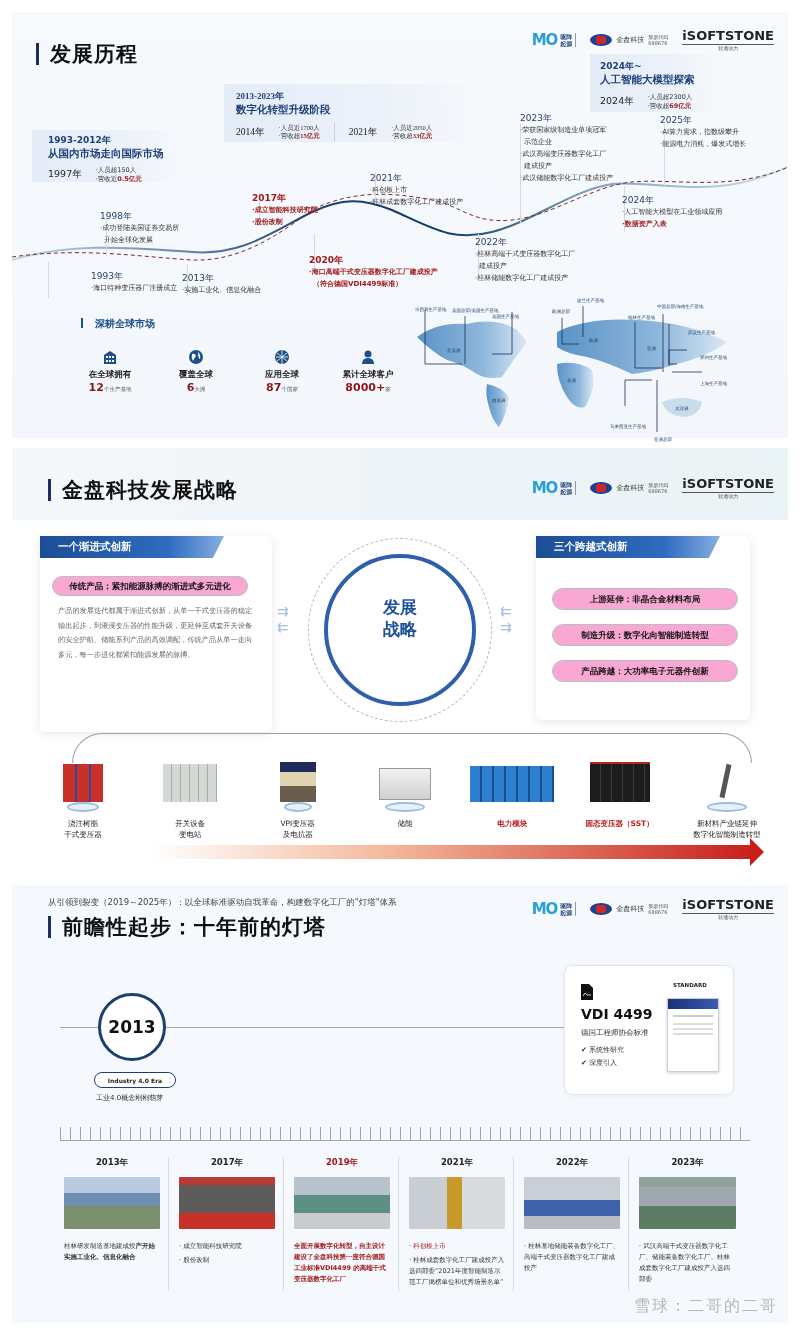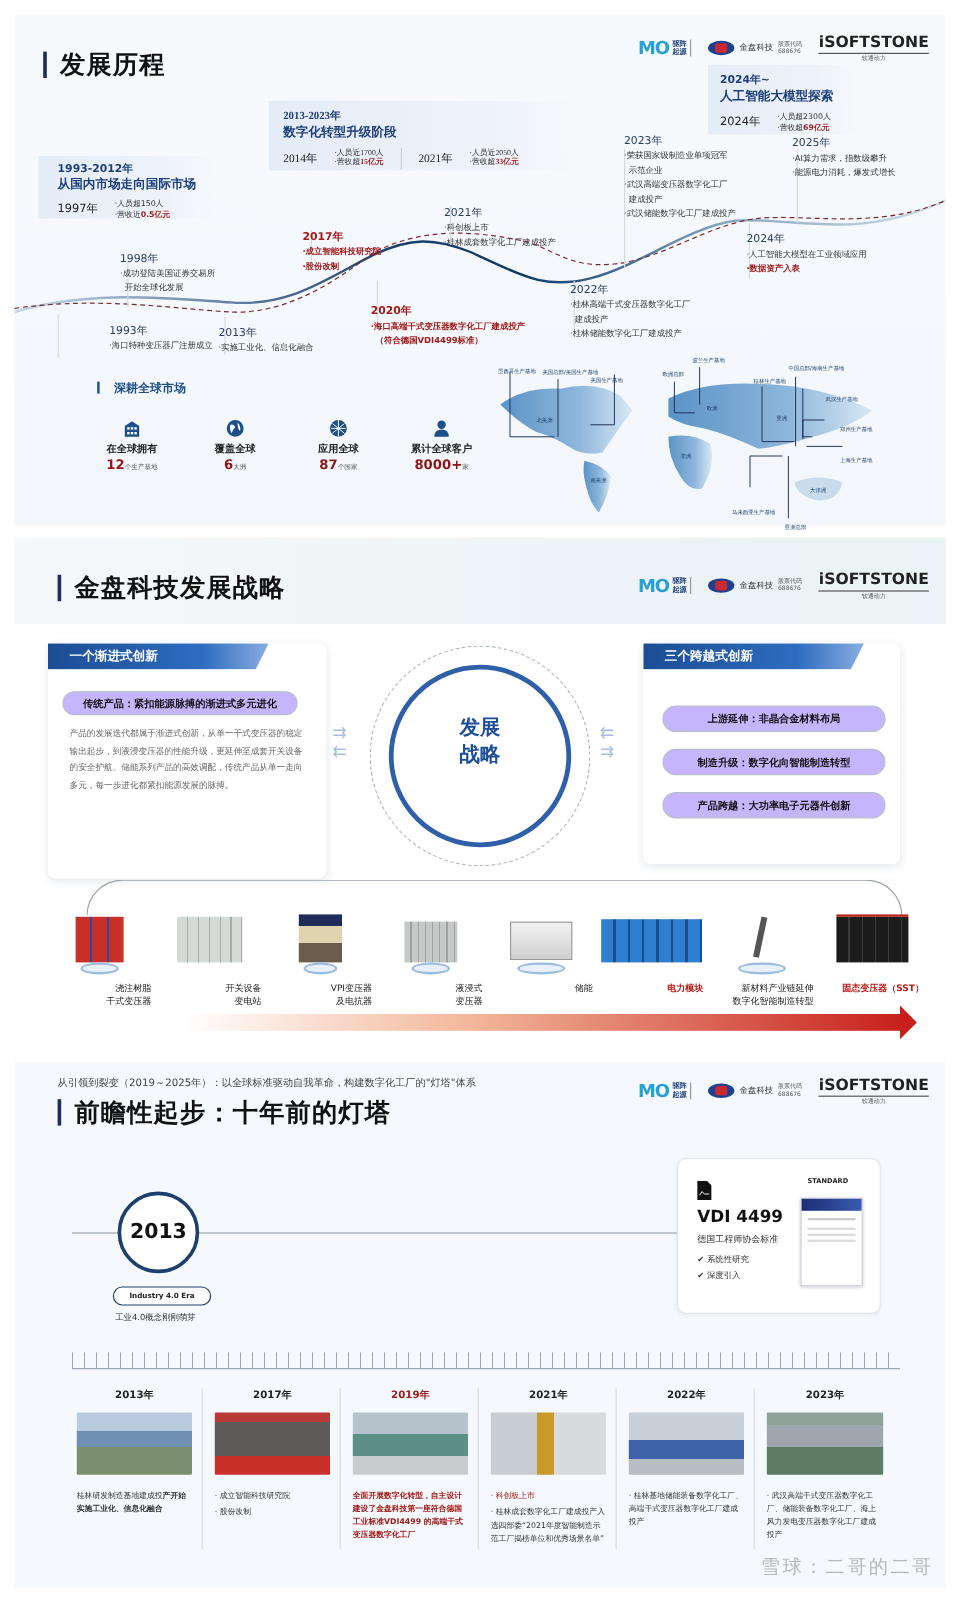--- a/index.html
+++ b/index.html
@@ -48,28 +48,28 @@
   .stat-item .lbl { font-size: 8.5px; font-weight: bold; color: #222; }
   .stat-item .num { font-size: 11px; font-weight: bold; color: #8e1616; }
   .stat-item .unit { font-size: 5.5px; color: #555; font-weight: normal; }
   .map { position: absolute; }
   .map-label { position: absolute; font-size: 4.5px; color: #1b3b66; white-space: nowrap; }
 
   
   .card { position: absolute; background: #fff; border-radius: 6px; box-shadow: 0 2px 8px rgba(30,60,110,0.12); }
   .banner { position: absolute; left: 0; top: 0; height: 22px; color: #fff; font-weight: bold; font-size: 10.5px; padding: 4px 0 0 18px;
             background: linear-gradient(90deg, #1c4d94 0%, #2f6cc0 70%, #88aee0 100%); clip-path: polygon(0 0, 100% 0, 94% 100%, 0 100%); }
-  .pill { position: absolute; border: 1px solid #b8bfc9; border-radius: 14px; font-size: 8.5px; font-weight: bold; color: #111; text-align: center; background: #c4b5fd; }
+  .pill { position: absolute; border: 1px solid #b8bfc9; border-radius: 14px; font-size: 8.5px; font-weight: bold; color: #111; text-align: center; background: #f9a8d4; }
   .para { position: absolute; font-size: 7.2px; color: #666; line-height: 14.5px; }
   .ring-outer { position: absolute; border-radius: 50%; border: 1px dashed #aab5c4; }
   .ring { position: absolute; border-radius: 50%; border: 4px solid #2f5fa8; background: #fff; }
   .ring-text { position: absolute; text-align: center; font-size: 17px; font-weight: bold; color: #1d4f98; line-height: 22px; }
   .arrows { position: absolute; font-size: 14px; color: #a9bde0; }
   .products { position: absolute; left: 28px; top: 310px; width: 730px; display: flex; justify-content: space-between; }
-  .prod { width: 86px; text-align: right; }
+  .prod { width: 86px; text-align: center; }
   .prod .pic { height: 50px; margin: 0 auto; position: relative; }
   .prod .base { position: absolute; bottom: -4px; left: 10px; right: 10px; height: 10px; border-radius: 50%; border: 2px solid #9cbde0; background: #e8f1fb; }
   .prod .lbl { font-size: 7.5px; color: #222; margin-top: 10px; line-height: 11px; }
   .prod .lbl.hot { color: #b81c1c; font-weight: bold; }
   .brace { position: absolute; left: 60px; top: 285px; width: 680px; height: 30px; border: 1px solid #9aa3ad; border-bottom: none; border-radius: 30px 30px 0 0; }
   .big-arrow { position: absolute; left: 140px; top: 397px; width: 600px; height: 14px; background: linear-gradient(90deg, rgba(255,240,230,0) 0%, #f3b79a 40%, #c7201c 100%); }
   .big-arrow::after { content: ""; position: absolute; right: -12px; top: -7px; border-left: 14px solid #c7201c; border-top: 14px solid transparent; border-bottom: 14px solid transparent; }
 
   
   .kicker { position: absolute; font-size: 8.5px; color: #444; }
@@ -362,51 +362,44 @@
       <div class="lbl"><span>开关设备</span><br><span>变电站</span></div>
     </div>
     <div class="prod">
       <div class="pic" style="width:48px;">
           <div style="position:absolute;left:6px;right:6px;top:4px;bottom:6px;background:linear-gradient(180deg,#1f2c5a 0 25%,#e0d4b0 25% 60%,#6a5d4d 60%);"></div>
           <div class="base"></div>
         </div>
       <div class="lbl"><span>VPI变压器</span><br><span>及电抗器</span></div>
     </div>
     <div class="prod">
-      <div class="pic" style="width:52px;">
-          <div style="position:absolute;left:4px;right:4px;top:10px;bottom:6px;background:repeating-linear-gradient(90deg,#c6c9c7 0 5px,#9ea3a0 5px 6px);"></div>
-          <div class="base"></div>
-        </div>
-      <div class="lbl"><span>液浸式</span><br><span>变压器</span></div>
-    </div>
-    <div class="prod">
       <div class="pic" style="width:60px;">
           <div style="position:absolute;left:4px;right:4px;top:10px;bottom:8px;background:linear-gradient(180deg,#f2f2f2,#d0d0d0);border:1px solid #999;"></div>
           <div class="base"></div>
         </div>
       <div class="lbl">储能</div>
     </div>
     <div class="prod">
       <div class="pic" style="width:84px;">
           <div style="position:absolute;left:0;right:0;top:8px;bottom:6px;background:repeating-linear-gradient(90deg,#2f7fd0 0 10px,#1a4e8f 10px 12px);"></div>
         </div>
       <div class="lbl hot">电力模块</div>
     </div>
     <div class="prod">
+      <div class="pic" style="width:64px;">
+          <div style="position:absolute;left:2px;right:2px;top:4px;bottom:6px;background:repeating-linear-gradient(90deg,#1c1c1c 0 10px,#3a3a3a 10px 11px);border-top:2px solid #b9261f;"></div>
+        </div>
+      <div class="lbl hot">固态变压器（SST）</div>
+    </div>
+    <div class="prod">
       <div class="pic" style="width:60px;">
           <div style="position:absolute;left:26px;top:6px;width:5px;height:34px;background:#555;transform:rotate(12deg);"></div>
           <div class="base"></div>
         </div>
       <div class="lbl"><span>新材料产业链延伸</span><br><span>数字化智能制造转型</span></div>
-    </div>
-    <div class="prod">
-      <div class="pic" style="width:64px;">
-          <div style="position:absolute;left:2px;right:2px;top:4px;bottom:6px;background:repeating-linear-gradient(90deg,#1c1c1c 0 10px,#3a3a3a 10px 11px);border-top:2px solid #b9261f;"></div>
-        </div>
-      <div class="lbl hot">固态变压器（SST）</div>
     </div>
   </div>
   <div class="big-arrow"></div>
 </section>
 
 <section class="panel p3">
   <div class="kicker" style="left:36px;top:12px;">从引领到裂变（2019～2025年）：以全球标准驱动自我革命，构建数字化工厂的"灯塔"体系</div>
   <h1 class="title" style="left:50px;top:28px;">前瞻性起步：十年前的灯塔</h1>
   <div class="logos" style="top:12px;">
     <div class="logo-mo">
@@ -481,19 +474,19 @@
       <div class="yy">2022年</div>
       <div class="photo" style="background:linear-gradient(180deg,#c9cfd6 0 45%,#3f63a8 45% 75%,#b8bdc2 75%);"></div>
       <ul class="txt">
           <li>桂林基地储能装备数字化工厂、高端干式变压器数字化工厂建成投产</li>
         </ul>
     </div>
     <div class="ms">
       <div class="yy">2023年</div>
       <div class="photo" style="background:linear-gradient(180deg,#8fa39a 0 20%,#9ea7ae 20% 55%,#5c7d64 55%);"></div>
       <ul class="txt">
-          <li>武汉高端干式变压器数字化工厂、储能装备数字化工厂、海上风力发电变压器数字化工厂建成投产</li>
+          <li>武汉高端干式变压器数字化工厂、储能装备数字化工厂、桂林成套数字化工厂建成投产入选四部委</li>
         </ul>
     </div>
   </div>
 </section>
 
 <div class="watermark">雪球：二哥的二哥</div>
 
 </body></html>

